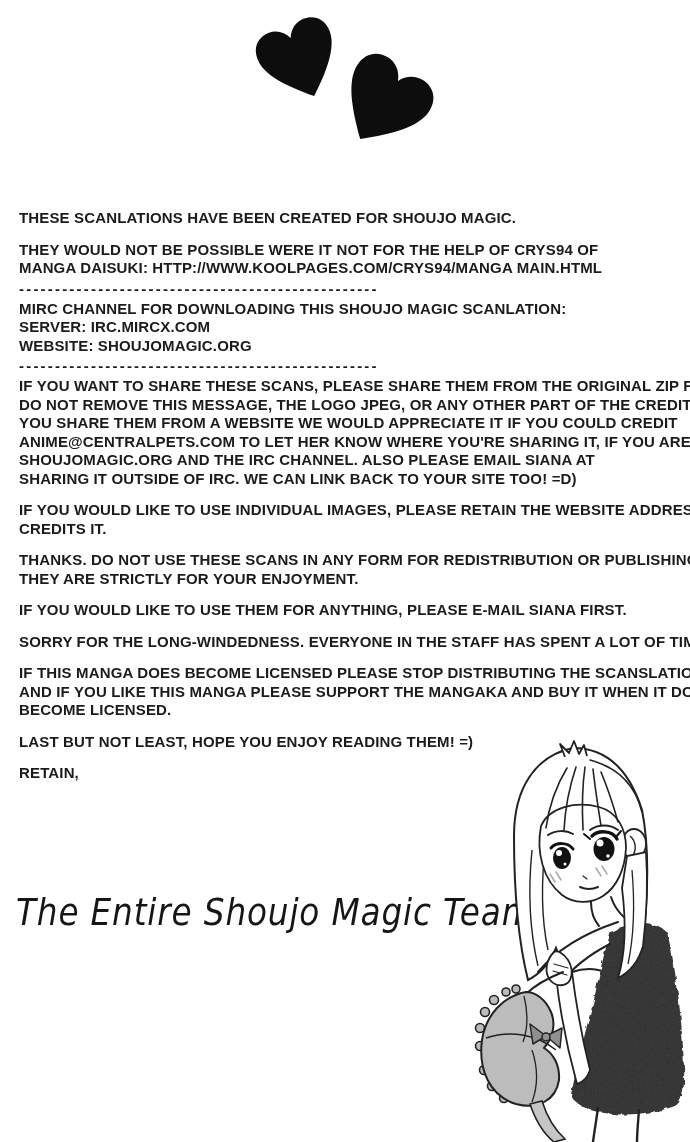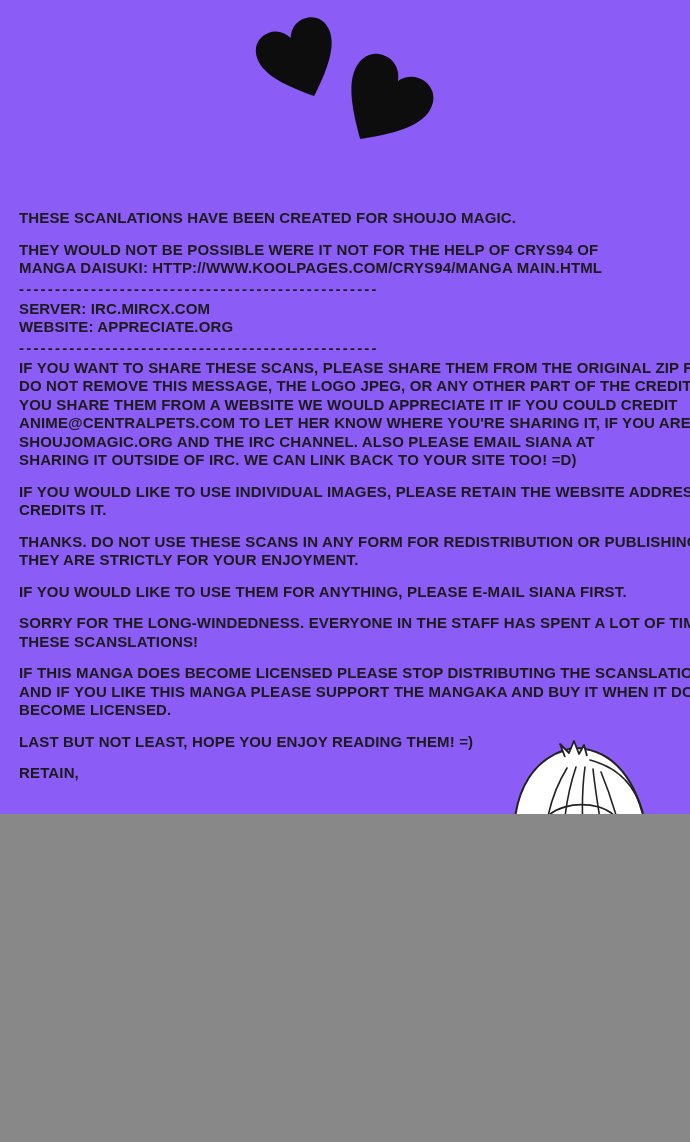--- a/index.html
+++ b/index.html
@@ -1,19 +1,19 @@
 <!DOCTYPE html>
 <html><head>
 <meta charset="utf-8">
 <style>
   html,body{margin:0;padding:0;background:#888;}
   .page{
     position:relative;
-    width:690px;height:814px;
-    background:#8b5cf6;
+    width:690px;height:1142px;
+    background:#ffffff;
     overflow:hidden;
     font-family:"Liberation Sans",sans-serif;
     color:#1b1b1b;
   }
   .hearts-svg{position:absolute;left:0;top:0;width:690px;height:175px;}
   .credits{
     position:absolute;left:19px;top:209px;width:660px;
     font-size:15px;font-weight:700;line-height:18.5px;letter-spacing:.15px;
   }
   .credits p{margin:0 0 13px 0;}
@@ -51,22 +51,23 @@
   <div class="credits">
     <p>
       <span class="ln">THESE SCANLATIONS HAVE BEEN CREATED FOR SHOUJO MAGIC.</span>
     </p>
     <p class="tight">
       <span class="ln">THEY WOULD NOT BE POSSIBLE WERE IT NOT FOR THE HELP OF CRYS94 OF</span>
       <span class="ln">MANGA DAISUKI: HTTP://WWW.KOOLPAGES.COM/CRYS94/MANGA MAIN.HTML</span>
     </p>
     <div class="divider">--------------------------------------------------</div>
     <p class="tight">
+      <span class="ln">MIRC CHANNEL FOR DOWNLOADING THIS SHOUJO MAGIC SCANLATION:</span>
       <span class="ln">SERVER: IRC.MIRCX.COM</span>
-      <span class="ln">WEBSITE: APPRECIATE.ORG</span>
+      <span class="ln">WEBSITE: SHOUJOMAGIC.ORG</span>
     </p>
     <div class="divider">--------------------------------------------------</div>
     <p>
       <span class="ln">IF YOU WANT TO SHARE THESE SCANS, PLEASE SHARE THEM FROM THE ORIGINAL ZIP FILE.</span>
       <span class="ln">DO NOT REMOVE THIS MESSAGE, THE LOGO JPEG, OR ANY OTHER PART OF THE CREDITS. IF</span>
       <span class="ln">YOU SHARE THEM FROM A WEBSITE WE WOULD APPRECIATE IT IF YOU COULD CREDIT</span>
       <span class="ln">ANIME@CENTRALPETS.COM TO LET HER KNOW WHERE YOU'RE SHARING IT, IF YOU ARE</span>
       <span class="ln">SHOUJOMAGIC.ORG AND THE IRC CHANNEL. ALSO PLEASE EMAIL SIANA AT</span>
       <span class="ln">SHARING IT OUTSIDE OF IRC. WE CAN LINK BACK TO YOUR SITE TOO! =D)</span>
     </p>
@@ -76,21 +77,20 @@
     </p>
     <p>
       <span class="ln">THANKS. DO NOT USE THESE SCANS IN ANY FORM FOR REDISTRIBUTION OR PUBLISHING.</span>
       <span class="ln">THEY ARE STRICTLY FOR YOUR ENJOYMENT.</span>
     </p>
     <p>
       <span class="ln">IF YOU WOULD LIKE TO USE THEM FOR ANYTHING, PLEASE E-MAIL SIANA FIRST.</span>
     </p>
     <p>
       <span class="ln">SORRY FOR THE LONG-WINDEDNESS. EVERYONE IN THE STAFF HAS SPENT A LOT OF TIME ON</span>
-      <span class="ln">THESE SCANSLATIONS!</span>
     </p>
     <p>
       <span class="ln">IF THIS MANGA DOES BECOME LICENSED PLEASE STOP DISTRIBUTING THE SCANSLATIONS.</span>
       <span class="ln">AND IF YOU LIKE THIS MANGA PLEASE SUPPORT THE MANGAKA AND BUY IT WHEN IT DOES</span>
       <span class="ln">BECOME LICENSED.</span>
     </p>
     <p>
       <span class="ln">LAST BUT NOT LEAST, HOPE YOU ENJOY READING THEM! =)</span>
     </p>
     <p>

